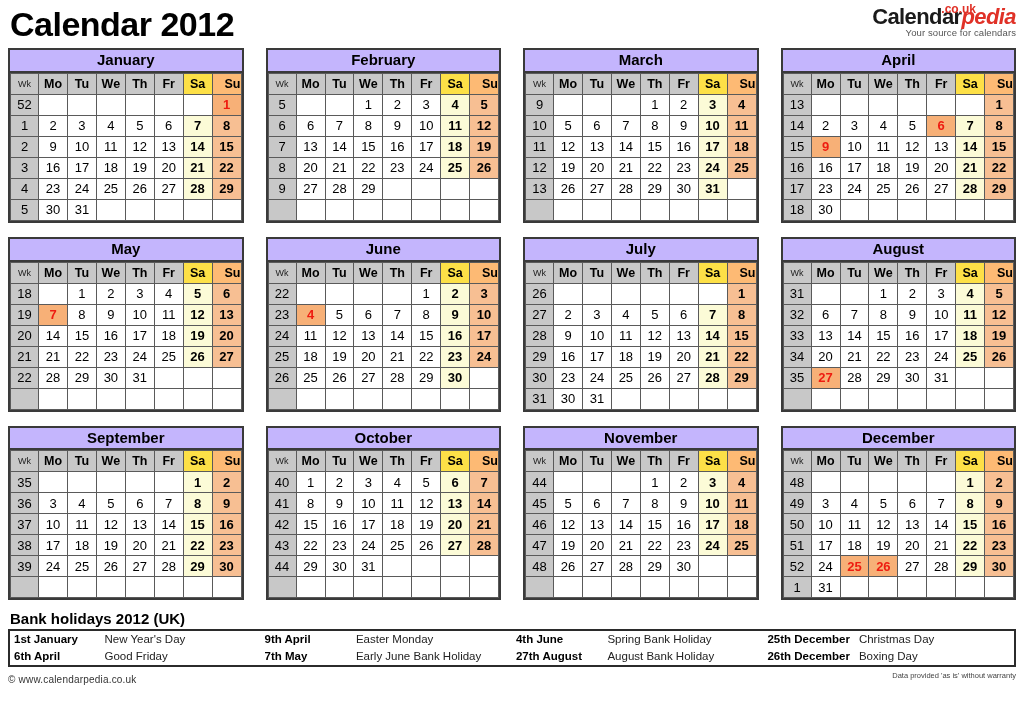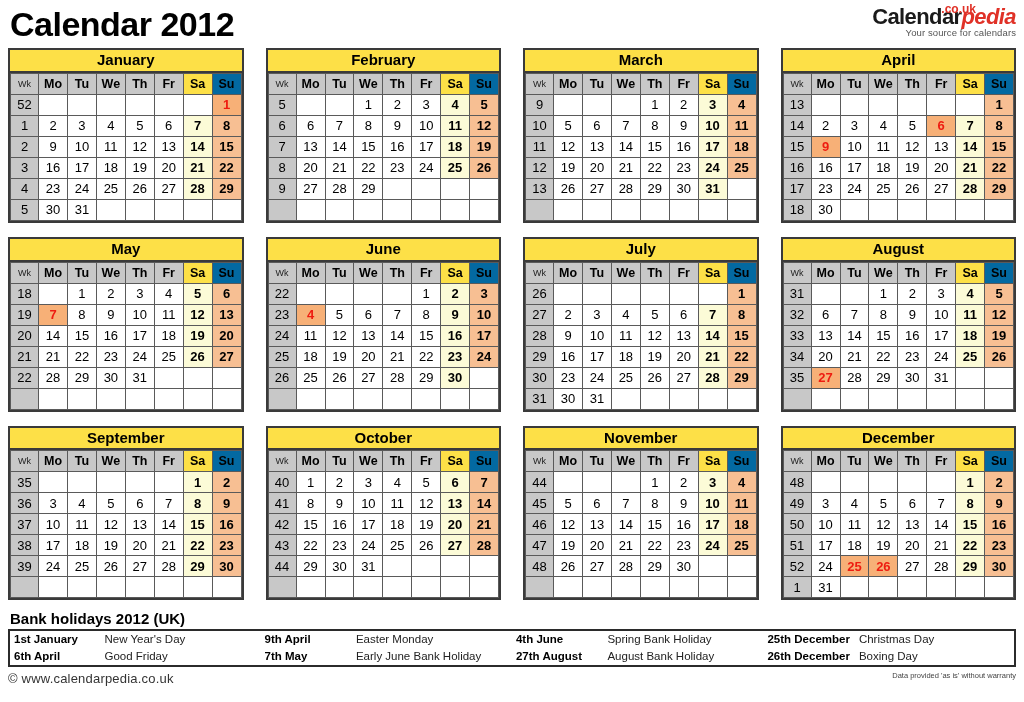--- a/index.html
+++ b/index.html
@@ -71,21 +71,21 @@
   .month {
     border: 2px solid #3a3a3a;
     background: #ffffff;
   }
   .month-name {
     text-align: center;
     font-size: 15px;
     font-weight: bold;
     padding: 2px 0 3px 0;
     border-bottom: 2px solid #3a3a3a;
-    background: #fde047;
+    background: #c4b5fd;
     line-height: 1.05;
   }
   table.cal {
     border-collapse: collapse;
     width: 100%;
     table-layout: fixed;
   }
   table.cal th, table.cal td {
     border: 1px solid #5a5a5a;
     height: 21px;
@@ -98,21 +98,21 @@
     font-size: 12.5px;
     font-weight: bold;
     background: #c8c8c8;
   }
   table.cal th.wk {
     font-size: 9px;
     font-weight: normal;
     color: #222;
   }
   table.cal th.sa { background: #fde047; }
-  table.cal th.su { background: #0369a1; }
+  table.cal th.su { background: #fdba74; text-align: right; }
   col.c-wk { width: 12.2%; }
   col.c-d  { width: 12.55%; }
 
   td.wk {
     background: #c8c8c8;
     font-size: 9.5px;
     font-weight: normal;
   }
   td.day { background: #ffffff; }
   td.sa  { background: #fcfbd7; font-weight: bold; }
@@ -150,21 +150,21 @@
   }
   table.bh td.d { font-weight: bold; width: 12%; }
   table.bh td.n { font-weight: normal; width: 21%; color: #222; }
 
   .footer {
     position: relative;
     padding: 2px 4px 0 4px;
     height: 18px;
   }
   .copyright {
-    font-size: 13px;
+    font-size: 10px;
     color: #333;
     letter-spacing: 0.2px;
   }
   .warranty {
     position: absolute;
     right: 4px; top: 4px;
     font-size: 7.5px;
     color: #444;
   }
 </style>

